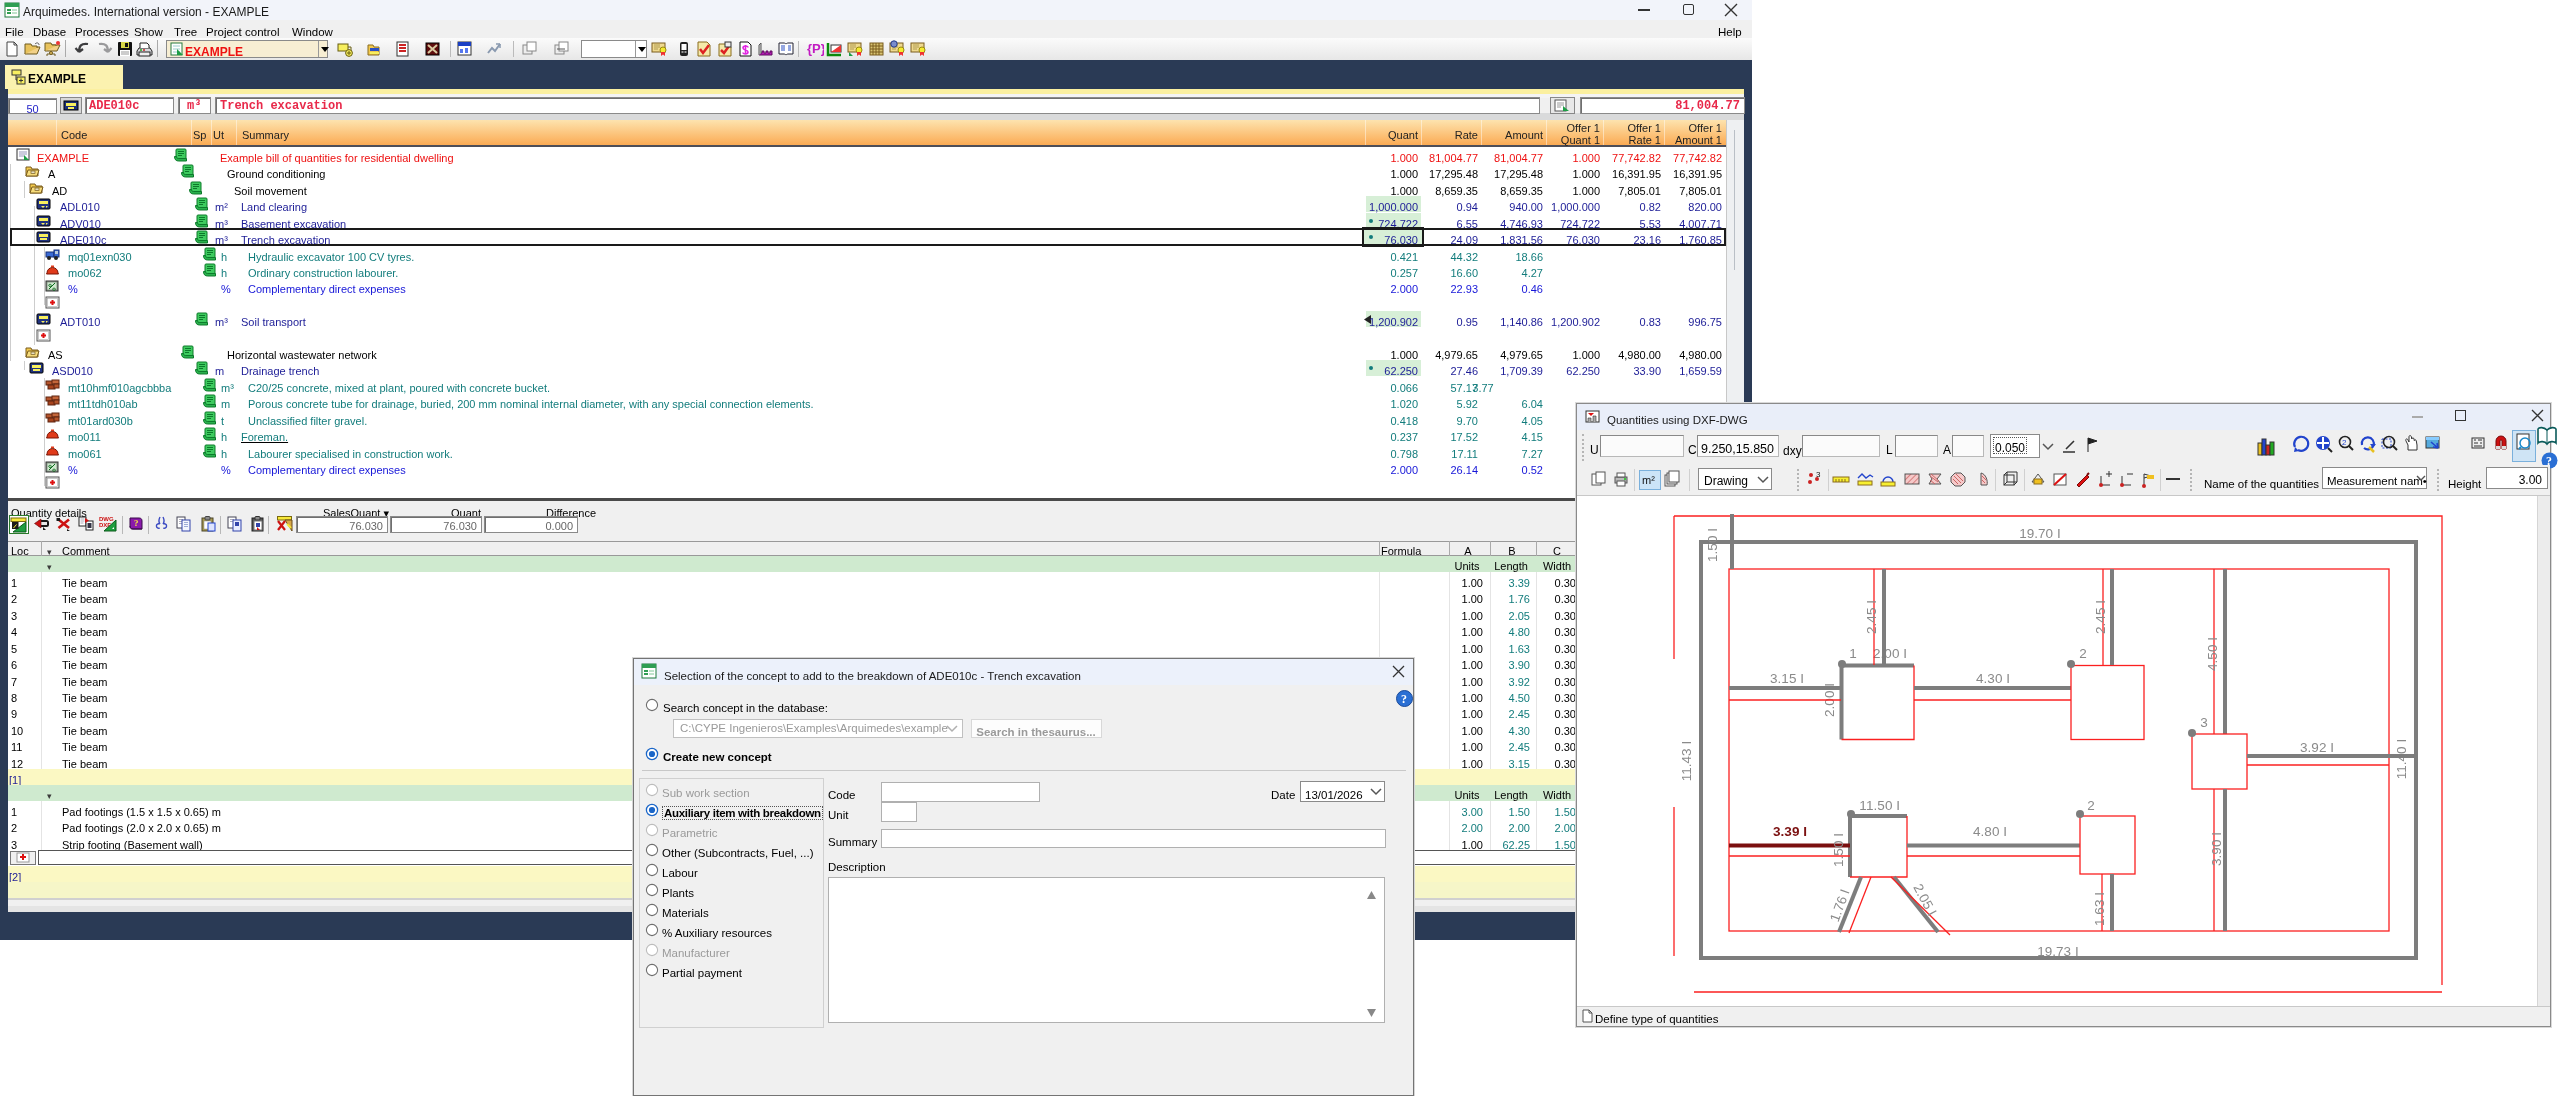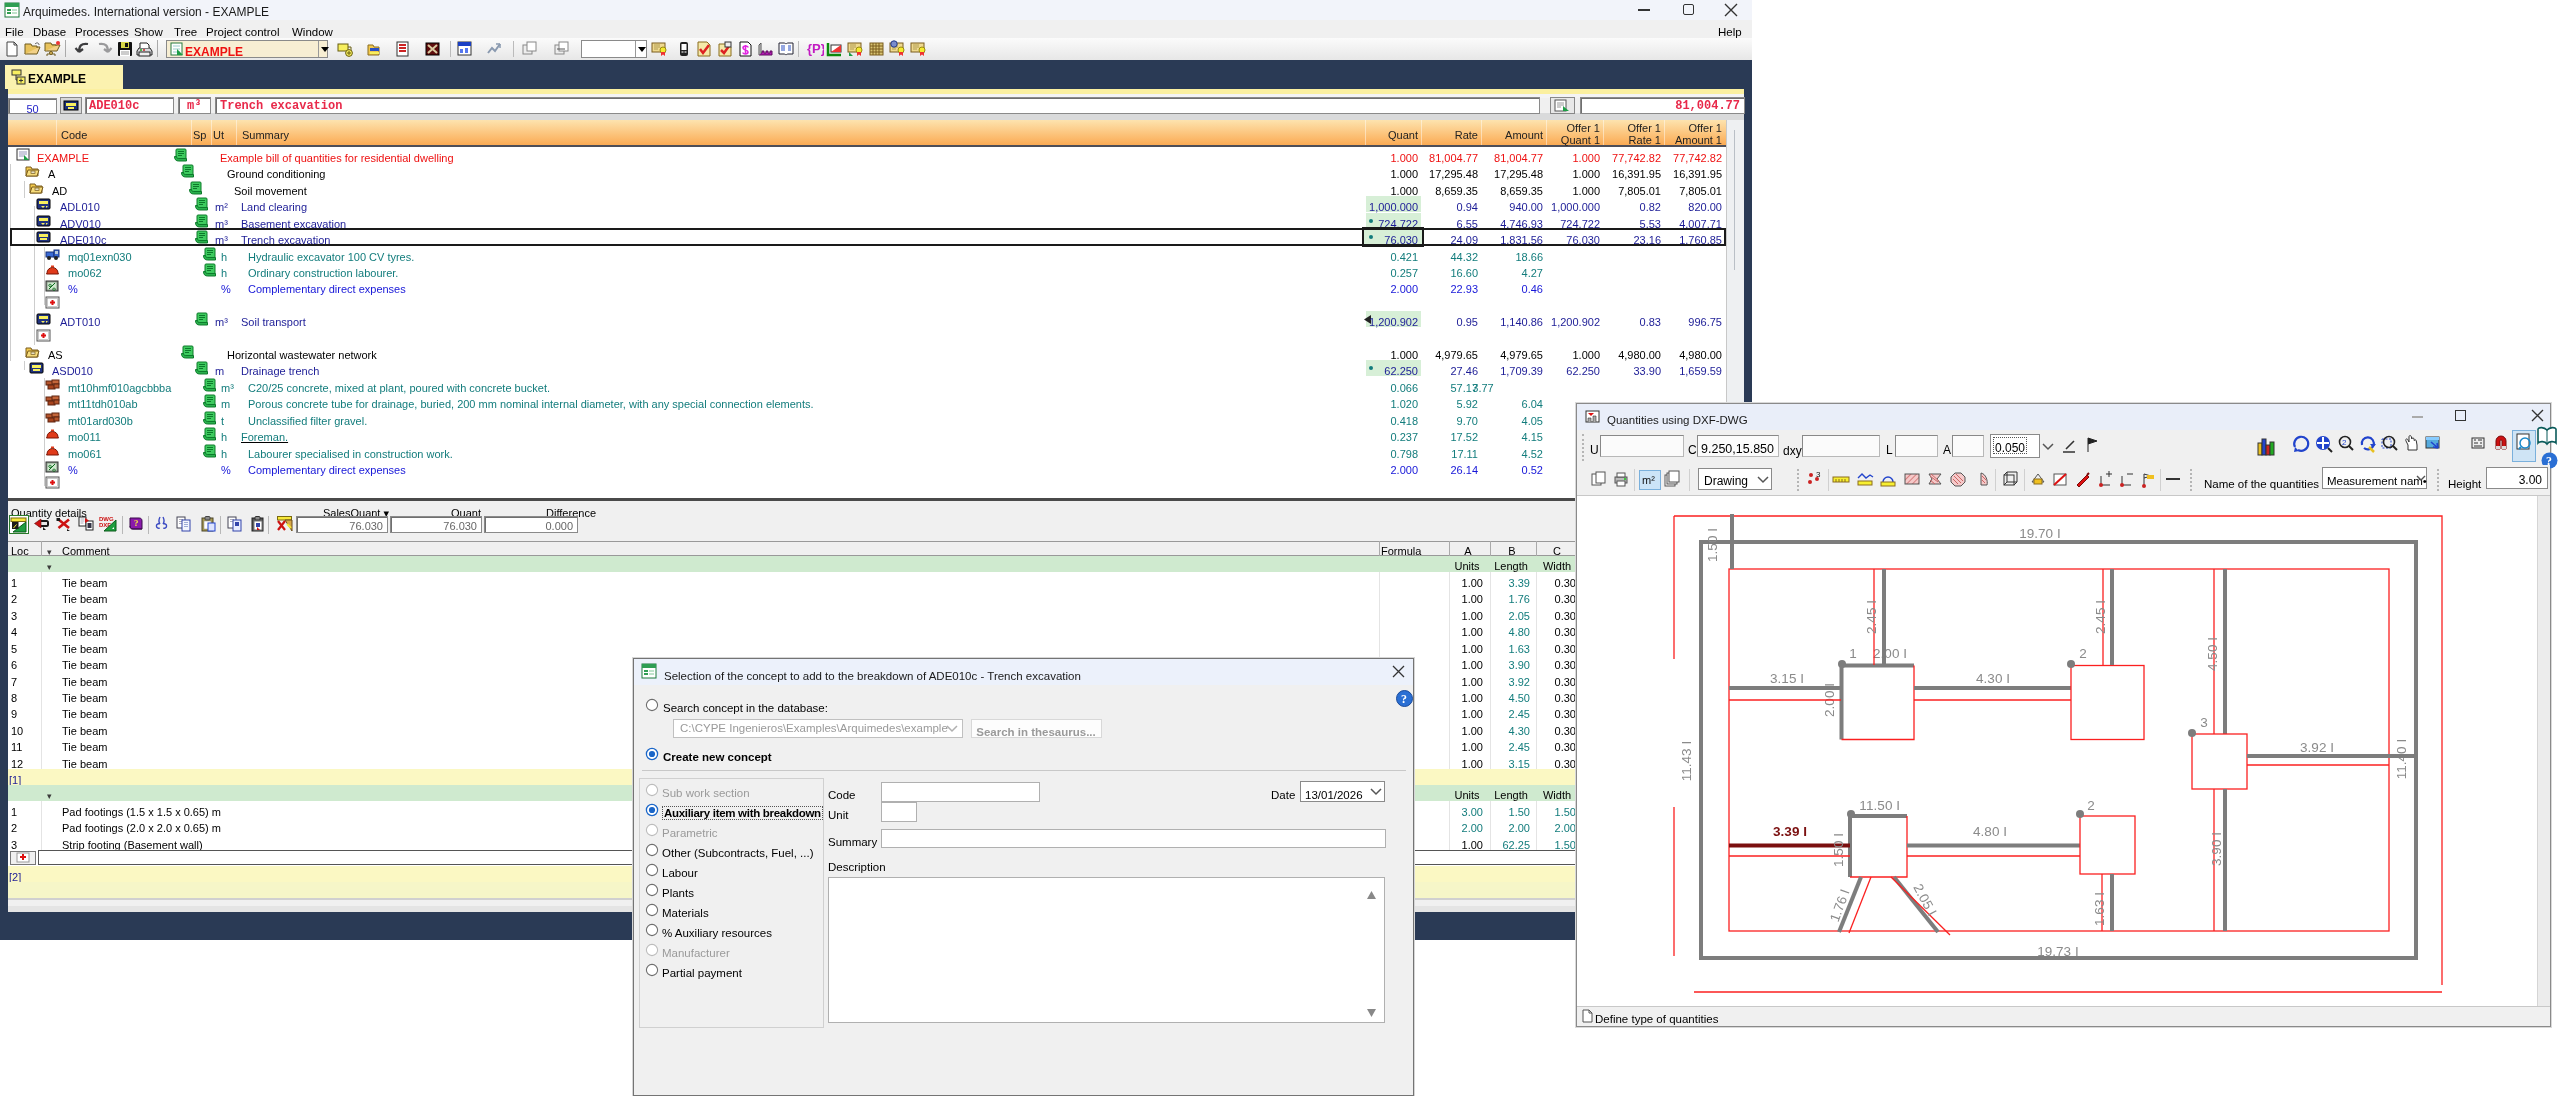--- a/index.html
+++ b/index.html
@@ -579,21 +579,21 @@
 <div class="abs" style="left:68px;top:444px;"><span style="font-size:11px;line-height:14px;color:#127c7c;font-weight:normal;white-space:nowrap;">mo061</span></div>
 <svg class="abs" style="left:202px;top:444px" width="15" height="15">
     <rect x="3" y="1" width="10" height="10" rx="1" fill="#3ecb5f" stroke="#0c7a2b"></rect>
     <path d="M5,3.5 h6 M5,5.5 h6 M5,7.5 h4" stroke="#0c7a2b" stroke-width="1"></path>
     <path d="M1.5,8.5 c0,3 1.5,4.5 4,4.5 h8 l0,-2.5 h-8 c-1.5,0 -2,-1 -2,-2 z" fill="#2ab04d" stroke="#0c7a2b"></path>
   </svg>
 <div class="abs" style="left:221px;top:444px;"><span style="font-size:11px;line-height:14px;color:#127c7c;font-weight:normal;white-space:nowrap;">h</span></div>
 <div class="abs" style="left:248px;top:444px;"><span style="font-size:11px;line-height:14px;color:#127c7c;font-weight:normal;white-space:nowrap;">Labourer specialised in construction work.</span></div>
 <div class="abs" style="left:1298px;top:444px;width:120px;text-align:right"><span style="font-size:11px;line-height:14px;color:#127c7c;font-weight:normal;white-space:nowrap">0.798</span></div>
 <div class="abs" style="left:1358px;top:444px;width:120px;text-align:right"><span style="font-size:11px;line-height:14px;color:#127c7c;font-weight:normal;white-space:nowrap">17.11</span></div>
-<div class="abs" style="left:1423px;top:444px;width:120px;text-align:right"><span style="font-size:11px;line-height:14px;color:#127c7c;font-weight:normal;white-space:nowrap">4.52</span></div>
+<div class="abs" style="left:1423px;top:444px;width:120px;text-align:right"><span style="font-size:11px;line-height:14px;color:#127c7c;font-weight:normal;white-space:nowrap">7.27</span></div>
 <svg class="abs" style="left:45px;top:460px" width="15" height="14">
     <rect x="1" y="2" width="12" height="10" fill="#8a9a8a" stroke="#333"></rect>
     <rect x="2.5" y="3.5" width="9" height="7" fill="#d0e8d0"></rect>
     <path d="M4,10 l6,-6 M5,5.2 a1.2,1.2 0 1 0 0.1,0 M9,9 a1.2,1.2 0 1 0 0.1,0" stroke="#0a6a1a" fill="none"></path>
   </svg>
 <div class="abs" style="left:68px;top:460px;"><span style="font-size:11px;line-height:14px;color:#1616d8;font-weight:normal;white-space:nowrap;">%</span></div>
 <div class="abs" style="left:221px;top:460px;"><span style="font-size:11px;line-height:14px;color:#1616d8;font-weight:normal;white-space:nowrap;">%</span></div>
 <div class="abs" style="left:248px;top:460px;"><span style="font-size:11px;line-height:14px;color:#1616d8;font-weight:normal;white-space:nowrap;">Complementary direct expenses</span></div>
 <div class="abs" style="left:1298px;top:460px;width:120px;text-align:right"><span style="font-size:11px;line-height:14px;color:#1616d8;font-weight:normal;white-space:nowrap">2.000</span></div>
 <div class="abs" style="left:1358px;top:460px;width:120px;text-align:right"><span style="font-size:11px;line-height:14px;color:#1616d8;font-weight:normal;white-space:nowrap">26.14</span></div>

